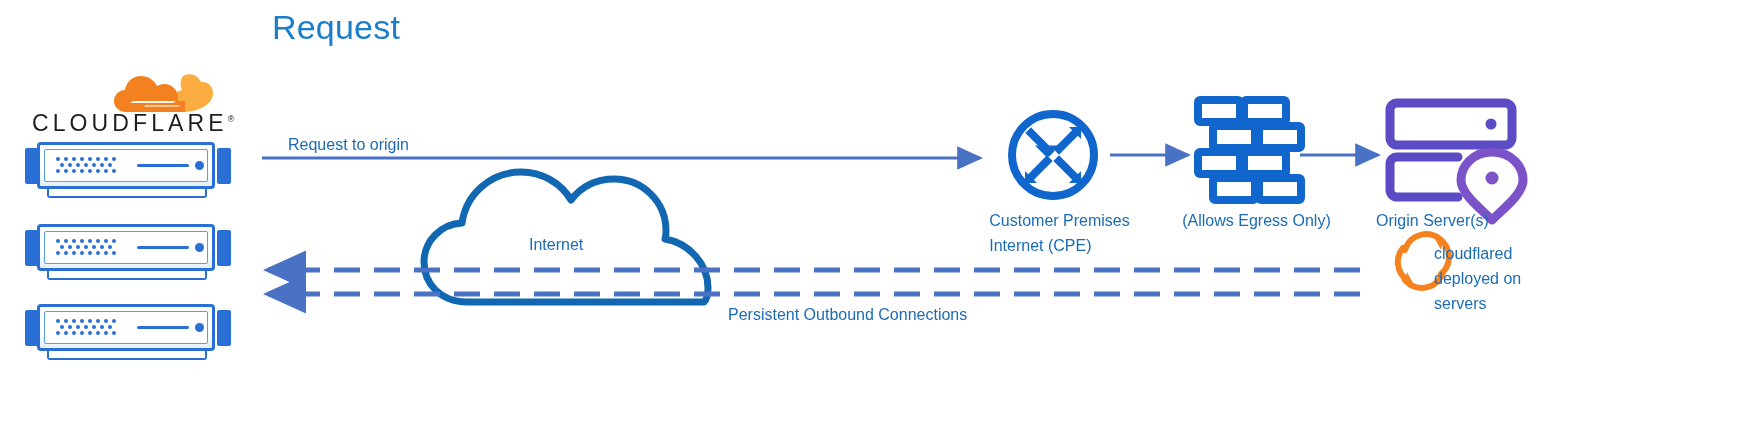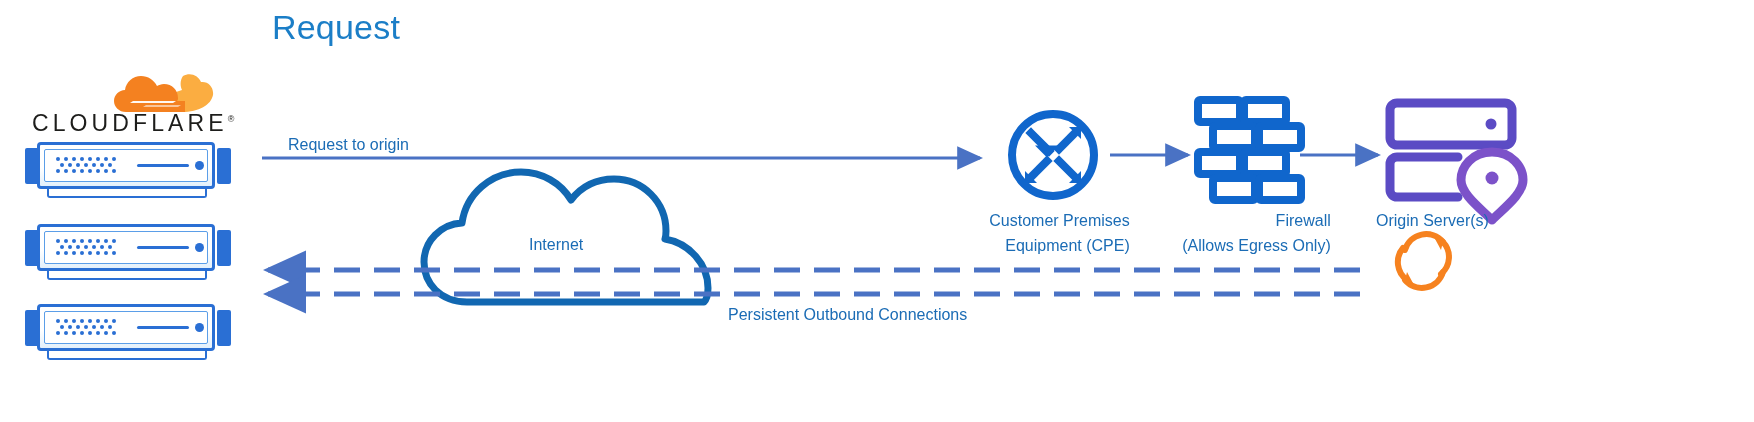--- a/index.html
+++ b/index.html
@@ -65,21 +65,21 @@
     position:absolute;left:112px;top:24px;width:52px;height:2.5px;
     background:#2a6fd4;border-radius:2px;
   }
   .server .led{
     position:absolute;left:170px;top:21px;width:9px;height:9px;
     border-radius:50%;background:#2a6fd4;
   }
 
   
   .lbl{color:#1b6cb5;font-size:16px;line-height:25px;white-space:nowrap;}
-  .lbl.c{text-align:right;margin-left:13px;}
+  .lbl.c{text-align:left;margin-left:13px;}
 
   
   #wires{position:absolute;left:0;top:0;width:1754px;height:422px;overflow:visible;}
 </style>
 </head>
 <body>
 
 <div id="stage">
 
   <div class="abs" id="title">Request</div>
@@ -311,24 +311,28 @@
 
   <div class="abs lbl" style="left:288px;top:132px;">Request to origin</div>
 
   <div class="abs lbl" style="left:529px;top:232px;">Internet</div>
 
 
   <div class="abs lbl" style="left:728px;top:302px;text-align:right;">Persistent Outbound Connections</div>
 
   <div class="abs" style="left:1053px;top:208px;transform:translateX(-50%);text-align:center;">
     <div class="lbl c">Customer Premises</div>
-    <div class="lbl c">Equipment (CPE)</div>
+    <div class="lbl c">Internet (CPE)</div>
   </div>
 
   <div class="abs" style="left:1250px;top:208px;transform:translateX(-50%);text-align:center;">
-    <div class="lbl c">Firewall</div>
     <div class="lbl c">(Allows Egress Only)</div>
   </div>
 
   <div class="abs lbl" style="left:1376px;top:208px;">Origin Server(s)</div>
 
+  <div class="abs" style="left:1434px;top:241px;">
+    <div class="lbl">cloudflared</div>
+    <div class="lbl">deployed on</div>
+    <div class="lbl">servers</div>
+  </div>
 
 </div>
 
 </body></html>

